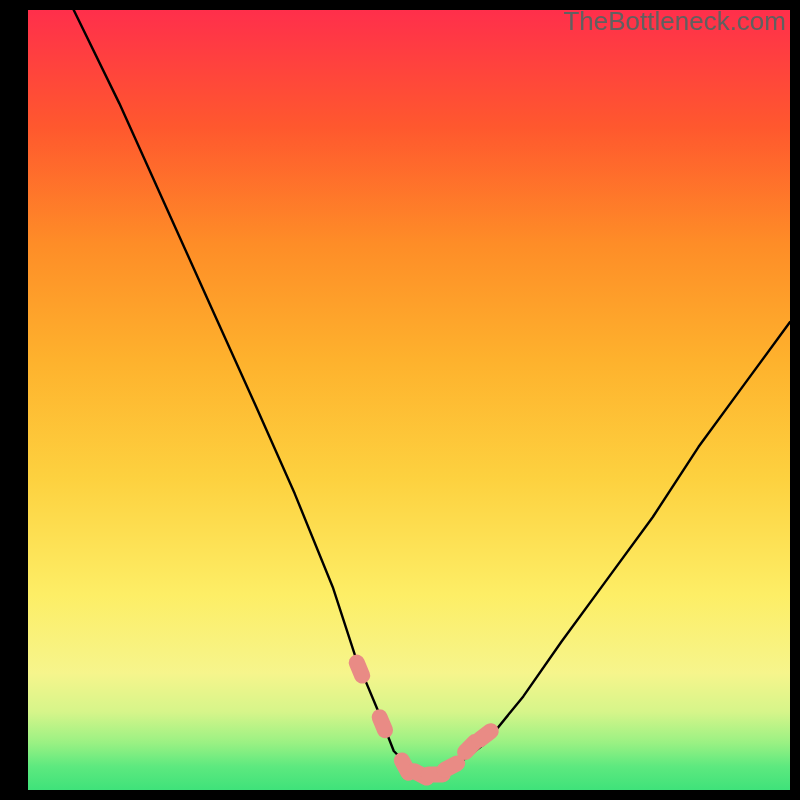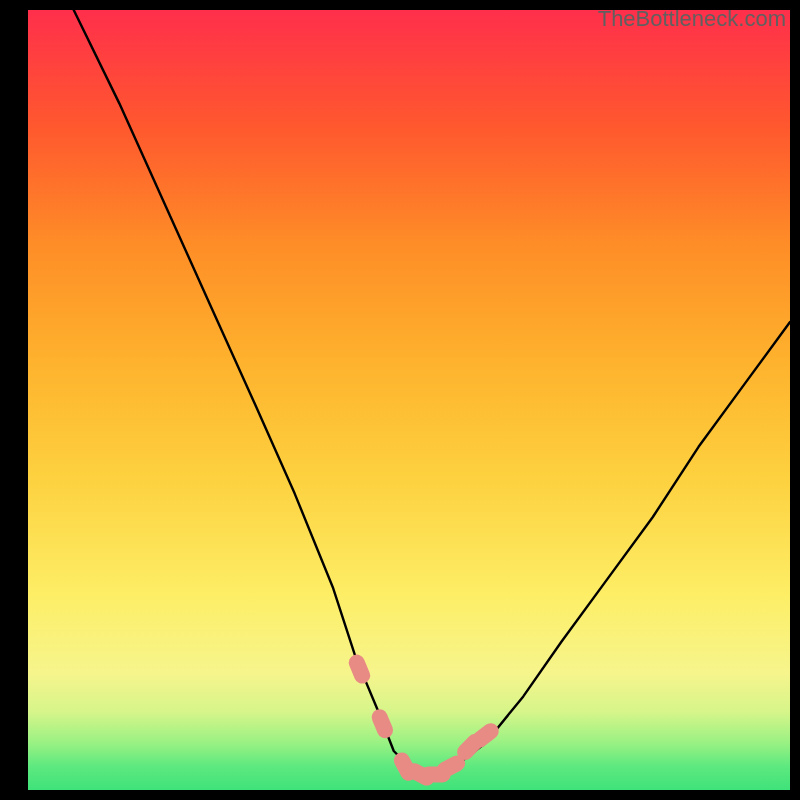--- a/index.html
+++ b/index.html
@@ -20,21 +20,21 @@
   svg.chart {
     display: block;
     width: 800px;
     height: 800px;
   }
   .attribution {
     position: absolute;
     top: 6px;
     right: 14px;
     color: #606060;
-    font-size: 22px;
+    font-size: 26px;
     font-weight: 400;
   }
 </style>
 </head>
 <body>
 
 <div class="chart-wrap">
 
   <svg class="chart" viewBox="0 0 800 800">
     <defs>

